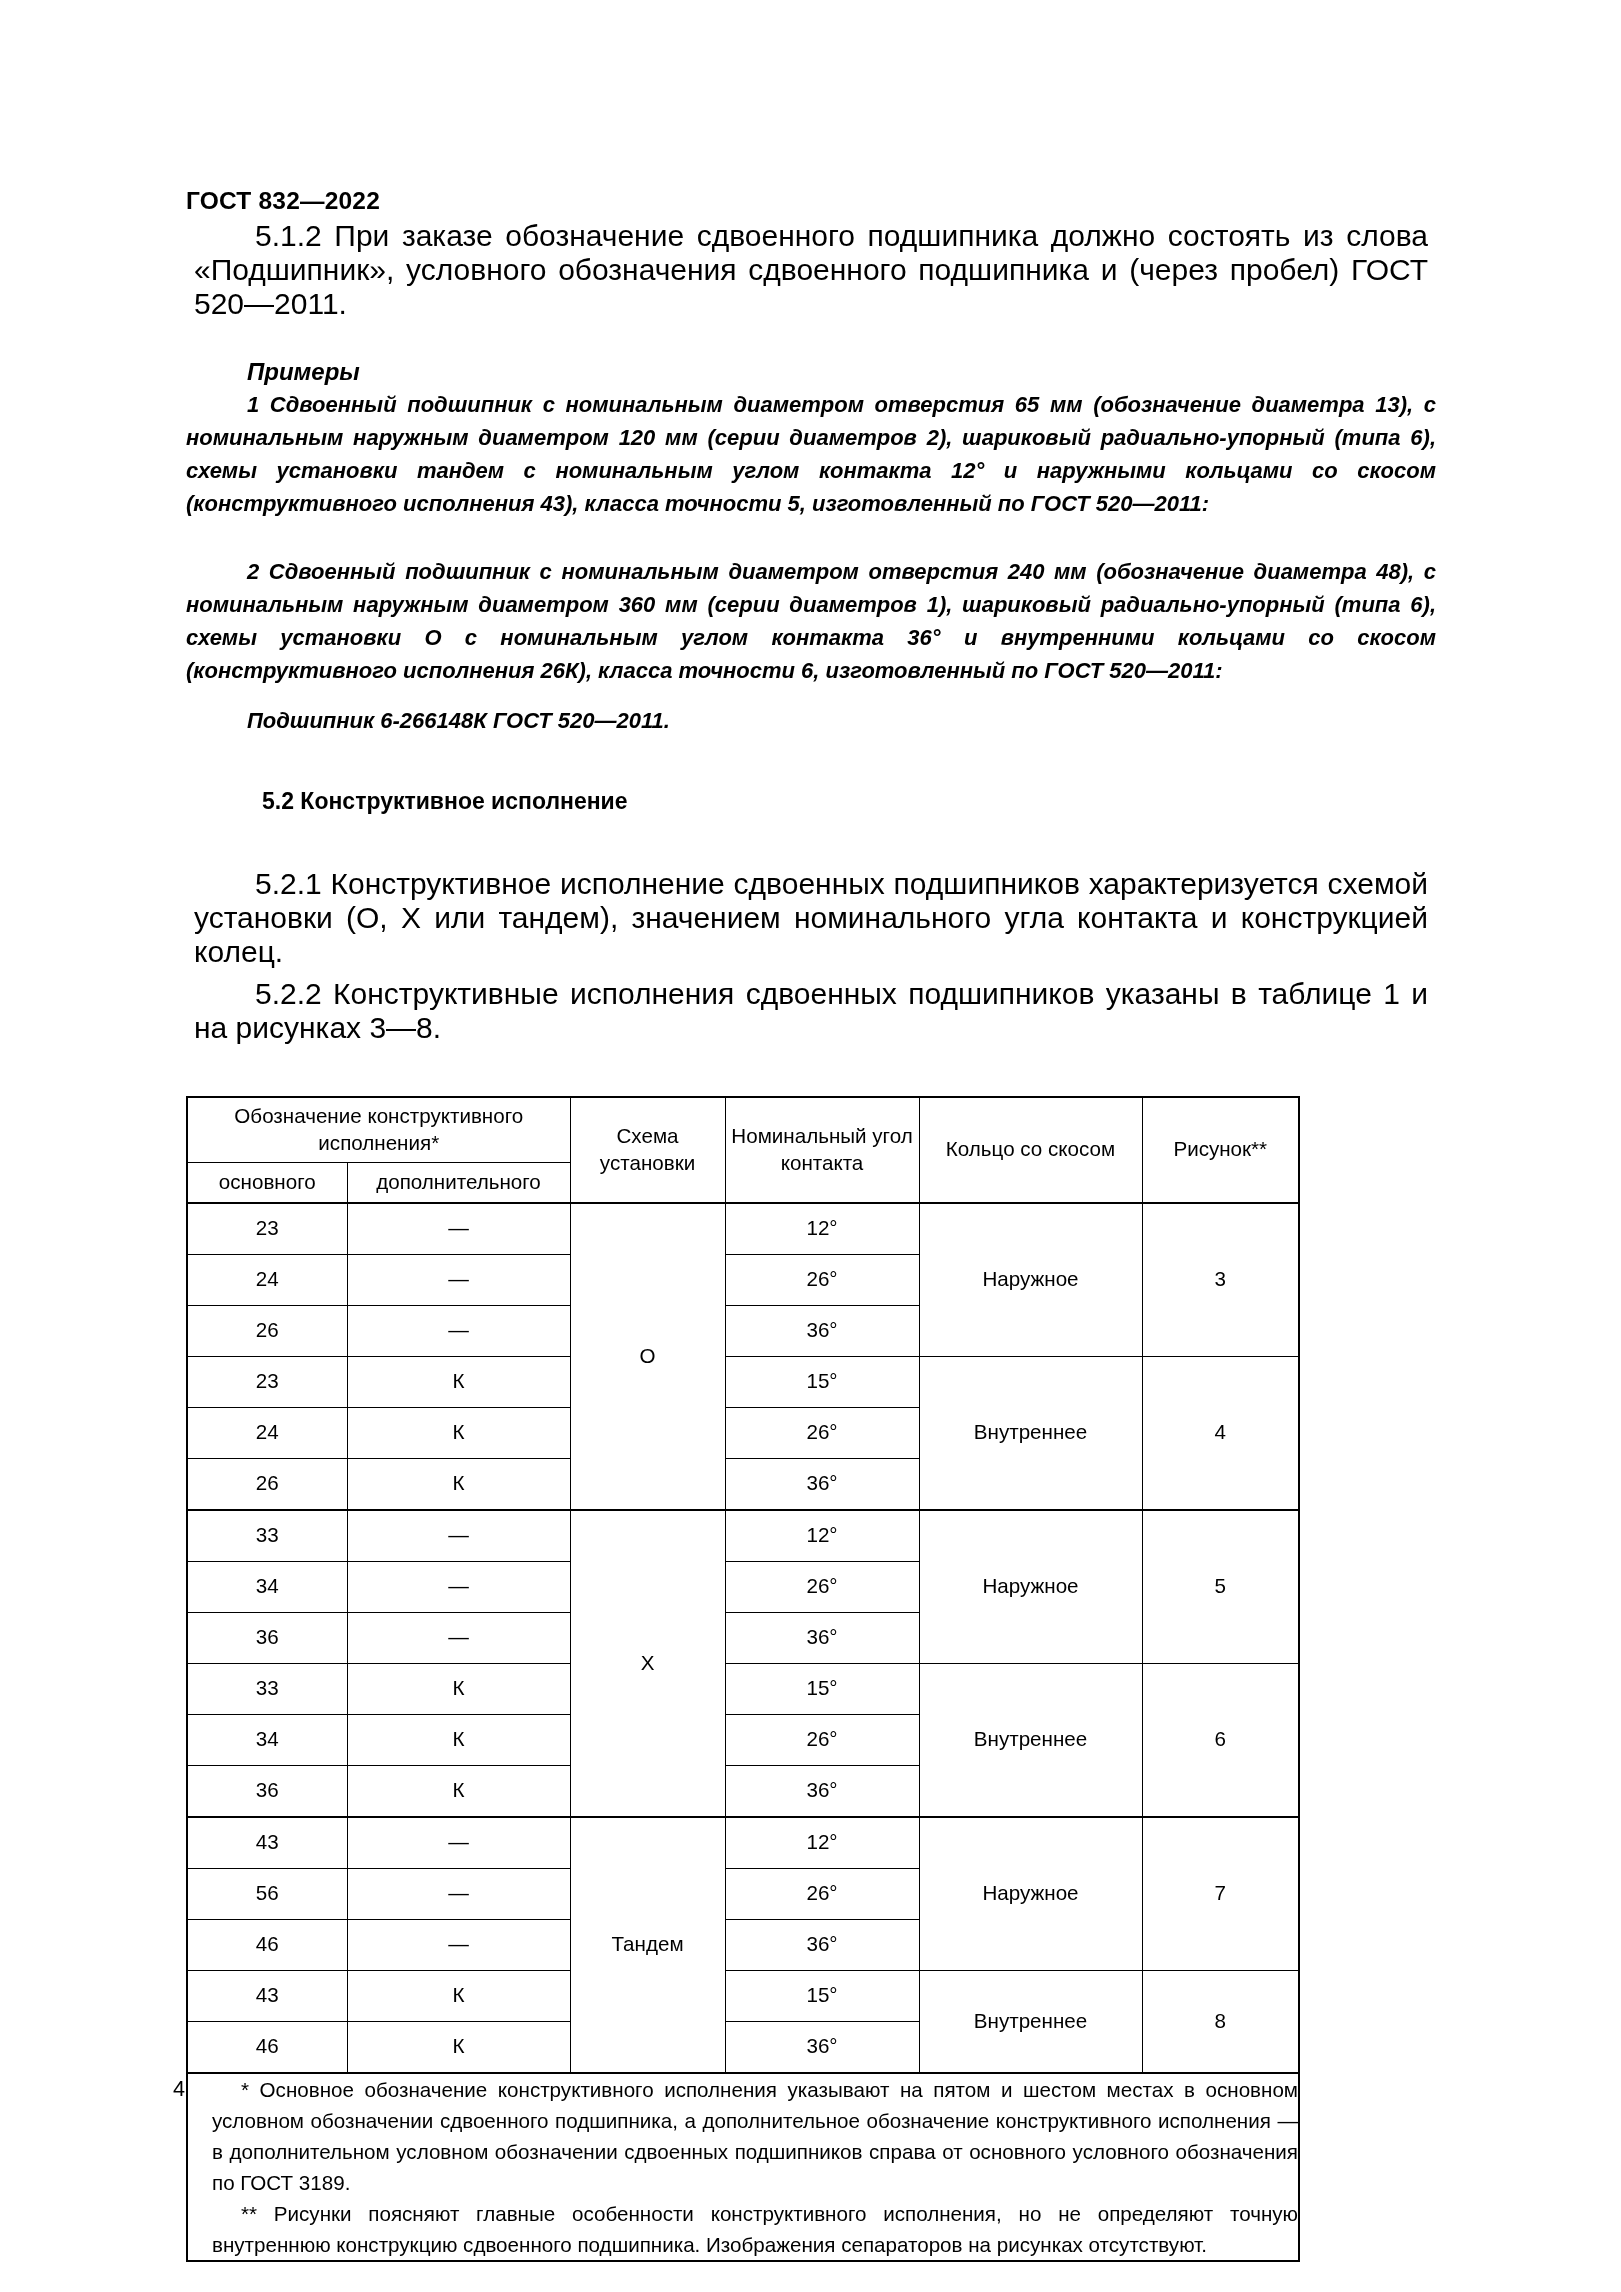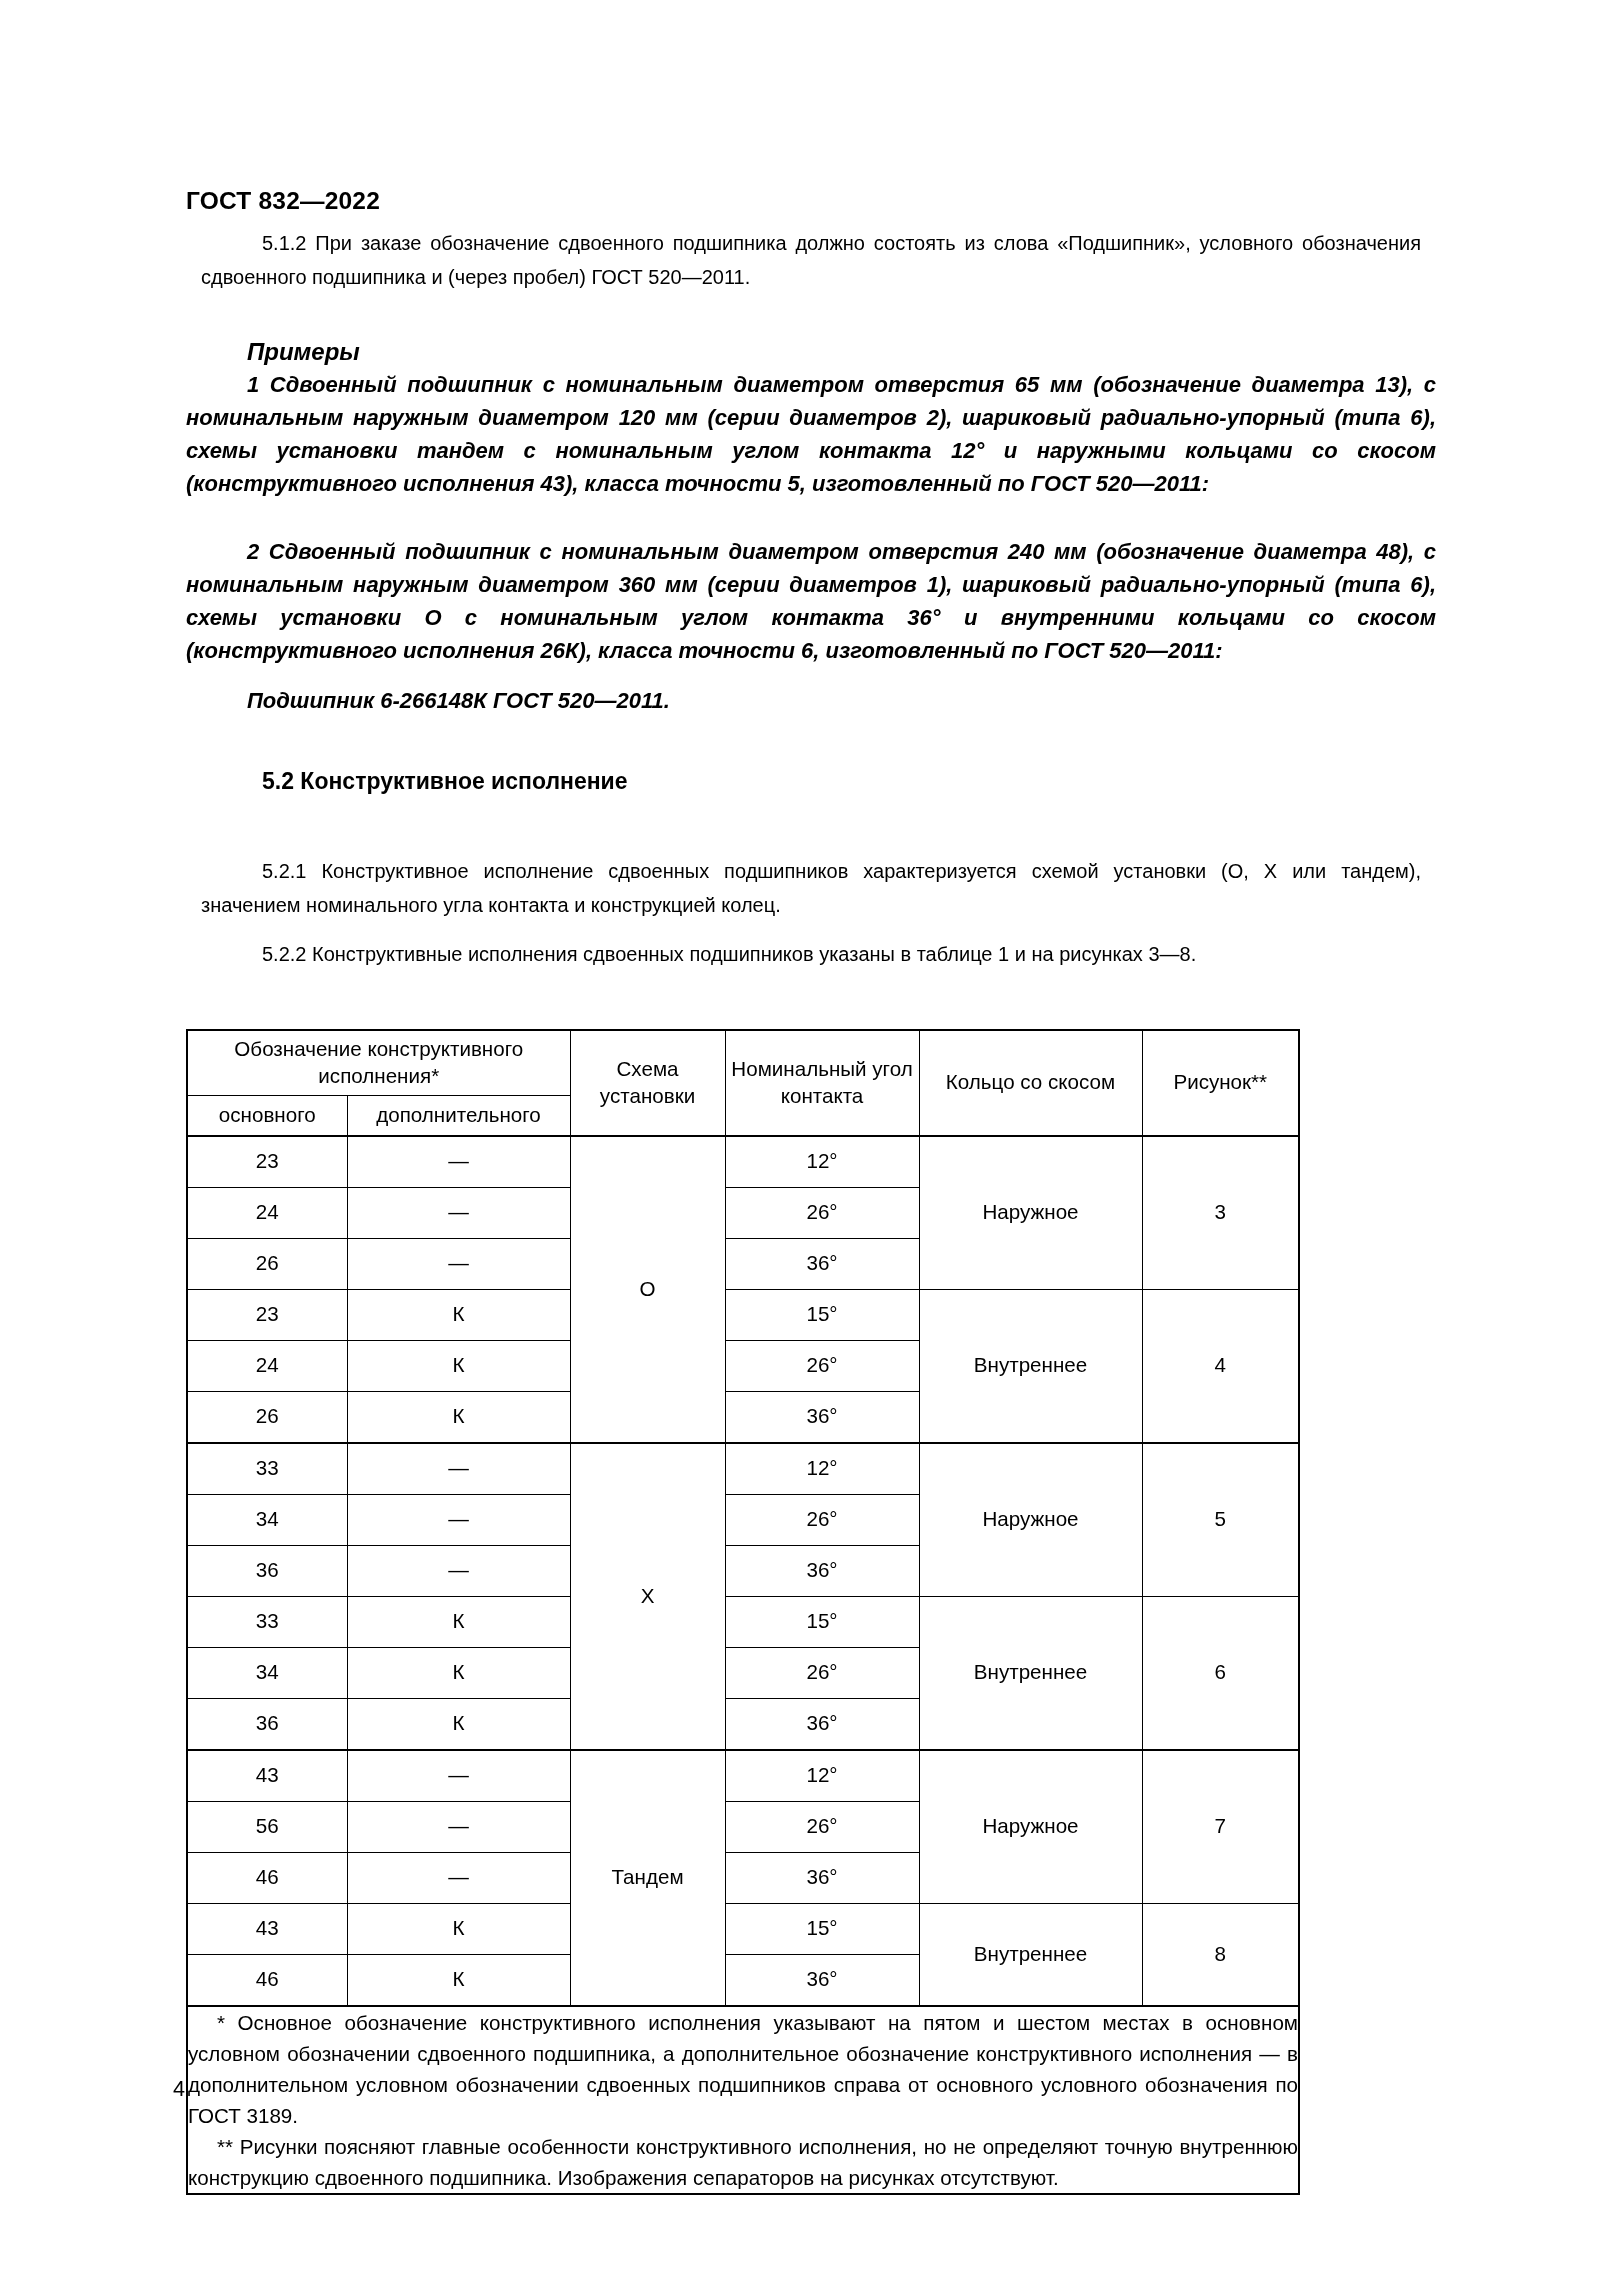--- a/index.html
+++ b/index.html
@@ -30,22 +30,22 @@
     letter-spacing: 0.2px;
     margin-top: 40px;
   }
   .content {
     position: absolute;
     left: 186px;
     top: 211px;
     width: 1250px;
   }
   p {
-    margin: 15px;
-    font-size: 20px;
+    margin: 8px;
+    font-size: 30px;
     line-height: 34px;
     text-align: justify;
     text-justify: inter-word;
   }
   p.indent {
     text-indent: 61px;
   }
   .gap-s { height: 17.6px; }
   .gap-m { height: 25.5px; }
   .gap-l { height: 33px; }
@@ -115,20 +115,21 @@
     font-size: 20.6px;
     line-height: 31px;
     padding: 9.8px 17.6px 11.8px 17.6px;
     vertical-align: top;
   }
   td.note p {
     font-size: 20.6px;
     line-height: 31px;
     text-align: justify;
     margin: 0;
+    padding-left: 24px;
   }
   td.note p.first { text-indent: 29px; }
   .thick-top { border-top: 2.9px solid #000 !important; }
   .page-number {
     position: absolute;
     left: 173px;
     top: 2076px;
     font-size: 21.6px;
   }
 </style>

